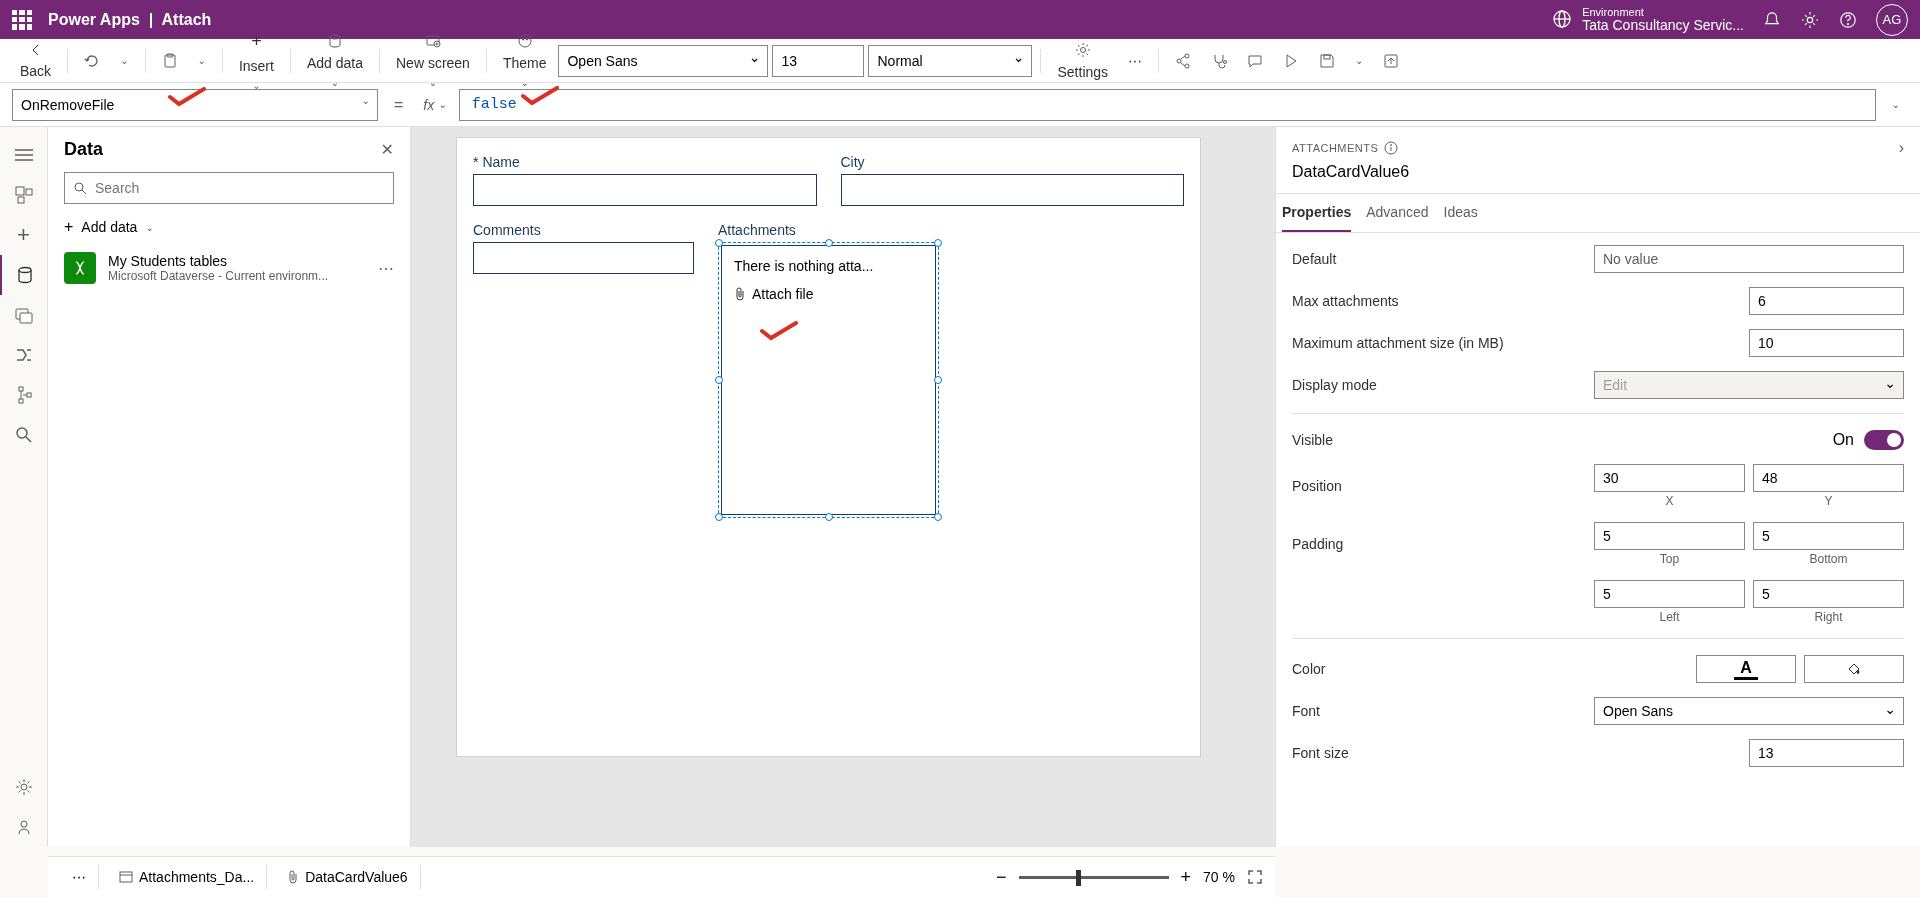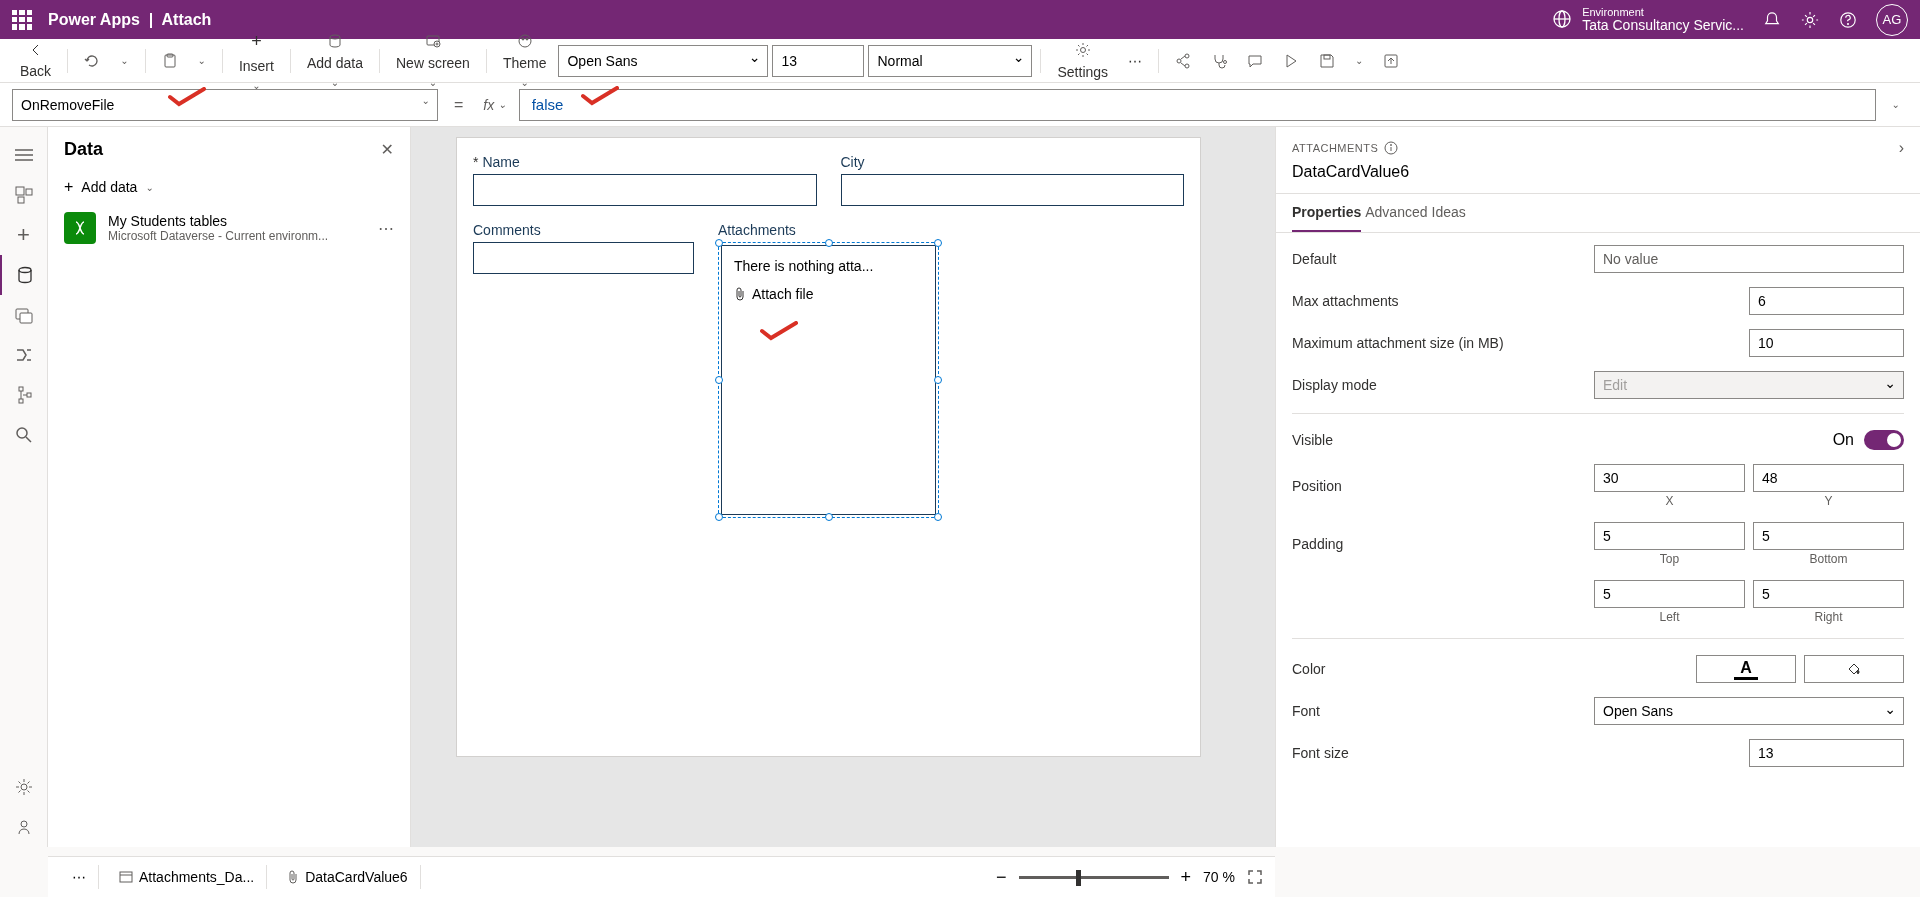--- a/index.html
+++ b/index.html
@@ -21,21 +21,21 @@
 .toolbar { height: 44px; background: white; border-bottom: 1px solid #e1dfdd; display: flex; align-items: center; padding: 0 12px; gap: 4px; }
 .tb-item { display: flex; align-items: center; gap: 6px; padding: 4px 8px; cursor: pointer; font-size: 14px; color: #323130; flex-direction: column; }
 .tb-sep { width: 1px; height: 24px; background: #e1dfdd; margin: 0 4px; }
 .chev { font-size: 10px; color: #605e5c; }
 .tb-input { border: 1px solid #8a8886; height: 32px; padding: 0 8px; font-size: 14px; }
 .tb-select { border: 1px solid #8a8886; height: 32px; padding: 0 24px 0 8px; font-size: 14px; background: white; appearance: none; }
 .sel-wrap { position: relative; }
 .sel-wrap::after { content: '⌄'; position: absolute; right: 8px; top: 4px; pointer-events: none; font-size: 14px; }
 
 .formula-bar { height: 44px; background: white; border-bottom: 1px solid #e1dfdd; display: flex; align-items: center; padding: 0 12px; gap: 8px; }
-.prop-select { border: 1px solid #8a8886; height: 32px; width: 426px; padding: 0 8px; font-size: 14px; }
+.prop-select { border: 1px solid #8a8886; height: 32px; width: 366px; padding: 0 8px; font-size: 14px; }
 .eq { font-size: 16px; color: #605e5c; padding: 0 8px; }
 .fx { font-style: italic; font-size: 14px; color: #605e5c; padding: 0 4px; display:flex; align-items:center; gap:4px; }
 
 .main { display: flex; height: calc(897px - 48px - 44px - 44px - 41px); }
 .left-rail { width: 48px; background: #faf9f8; border-right: 1px solid #e1dfdd; display: flex; flex-direction: column; padding-top: 8px; }
 .rail-btn { height: 40px; display: flex; align-items: center; justify-content: center; cursor: pointer; color: #605e5c; }
 .rail-btn.active { border-left: 2px solid #742774; color: #323130; }
 .rail-spacer { flex: 1; }
 
 .data-panel { width: 363px; background: white; border-right: 1px solid #e1dfdd; display: flex; flex-direction: column; }
@@ -67,21 +67,21 @@
 .attach-inner { border: 1px solid #1b3a57; height: 270px; padding: 8px; }
 .attach-empty { font-size: 14px; padding: 4px; }
 .attach-file { display: flex; align-items: center; gap: 6px; padding: 8px 4px; font-size: 14px; cursor: pointer; }
 .red-check { position: absolute; width: 40px; height: 20px; }
 .red-check svg { width: 100%; height: 100%; }
 
 .prop-panel { width: 645px; background: white; border-left: 1px solid #e1dfdd; overflow-y: auto; }
 .prop-header { padding: 12px 16px; border-bottom: 1px solid #e1dfdd; }
 .prop-cat { font-size: 11px; color: #605e5c; letter-spacing: 0.5px; display: flex; align-items: center; gap: 6px; }
 .prop-name { font-size: 16px; margin-top: 6px; }
-.prop-tabs { display: flex; gap: 4px; padding: 0 16px; border-bottom: 1px solid #e1dfdd; }
+.prop-tabs { display: flex; gap: 15px; padding: 0 6px; border-bottom: 1px solid #e1dfdd; }
 .prop-tab { padding: 10px 0; font-size: 14px; cursor: pointer; color: #605e5c; }
 .prop-tab.active { color: #323130; font-weight: 600; border-bottom: 2px solid #742774; }
 .prop-body { padding: 12px 16px; }
 .prop-row { display: flex; align-items: center; margin-bottom: 14px; }
 .prop-label { flex: 1; font-size: 14px; color: #323130; }
 .prop-val { width: 310px; }
 .prop-val input, .prop-val select { width: 100%; height: 28px; border: 1px solid #8a8886; padding: 0 8px; font-size: 14px; }
 .prop-val.half { display: flex; gap: 8px; }
 .prop-val.half > div { flex: 1; }
 .sub-label { font-size: 12px; color: #605e5c; text-align: center; margin-top: 2px; }
@@ -274,21 +274,21 @@
           <path d="M3 10 L12 17 L37 2" fill="none" stroke="#d93025" stroke-width="4" stroke-linecap="round"></path>
         </svg>
       </div>
   </div>
   <span class="eq" data-name="equals-label">=</span>
   <div class="fx" data-name="fx-button">
       <span>fx</span>
       <span class="chev">⌄</span>
     </div>
   <div style="flex:1;position:relative;border:1px solid #8a8886;height:32px;display:flex;align-items:center;padding:0 12px">
-    <span style="font-family:Liberation Sans, sans-serif;color:#0451a5;font-size:15px" data-name="formula-input">false</span>
+    <span style="font-family:Liberation Mono, monospace;color:#0451a5;font-size:15px" data-name="formula-input">false</span>
     <div class="red-check" style="top:-4px;left:60px" data-name="annotation-check-icon">
         <svg viewBox="0 0 40 20">
           <path d="M3 10 L12 17 L37 2" fill="none" stroke="#d93025" stroke-width="4" stroke-linecap="round"></path>
         </svg>
       </div>
   </div>
   <div class="tb-item" data-name="expand-formula-button">
       <span class="chev">⌄</span>
     </div>
 </div>
@@ -355,20 +355,27 @@
           <circle cx="9" cy="6" r="3"></circle>
           <path d="M4 16c0-3 2-5 5-5s5 2 5 5"></path>
         </svg>
       </div>
   </div>
 
   <div class="data-panel" data-name="data-panel">
     <div class="panel-header">
       <span class="panel-title" data-name="panel-title">Data</span>
       <span class="close-x" data-name="close-panel-button">✕</span>
+    </div>
+    <div class="search-box" data-name="data-search-input">
+      <svg width="14" height="14" viewBox="0 0 14 14" fill="none" stroke="#605e5c" data-name="search-icon">
+          <circle cx="6" cy="6" r="4"></circle>
+          <line x1="9" y1="9" x2="13" y2="13"></line>
+        </svg>
+      <input placeholder="Search" style="">
     </div>
     <div class="add-data-row" data-name="add-data-button">
       <span style="font-size:16px" data-name="plus-icon">+</span>
       <span>Add data</span>
       <span class="chev">⌄</span>
     </div>
     <div class="data-item" data-name="data-source-item">
       <div class="data-icon" data-name="dataverse-icon">
           <svg width="18" height="18" viewBox="0 0 18 18" fill="none" stroke="white" stroke-width="1.5">
             <path d="M5 3c4 0 4 12 8 12M13 3c-4 0-4 12-8 12"></path>

